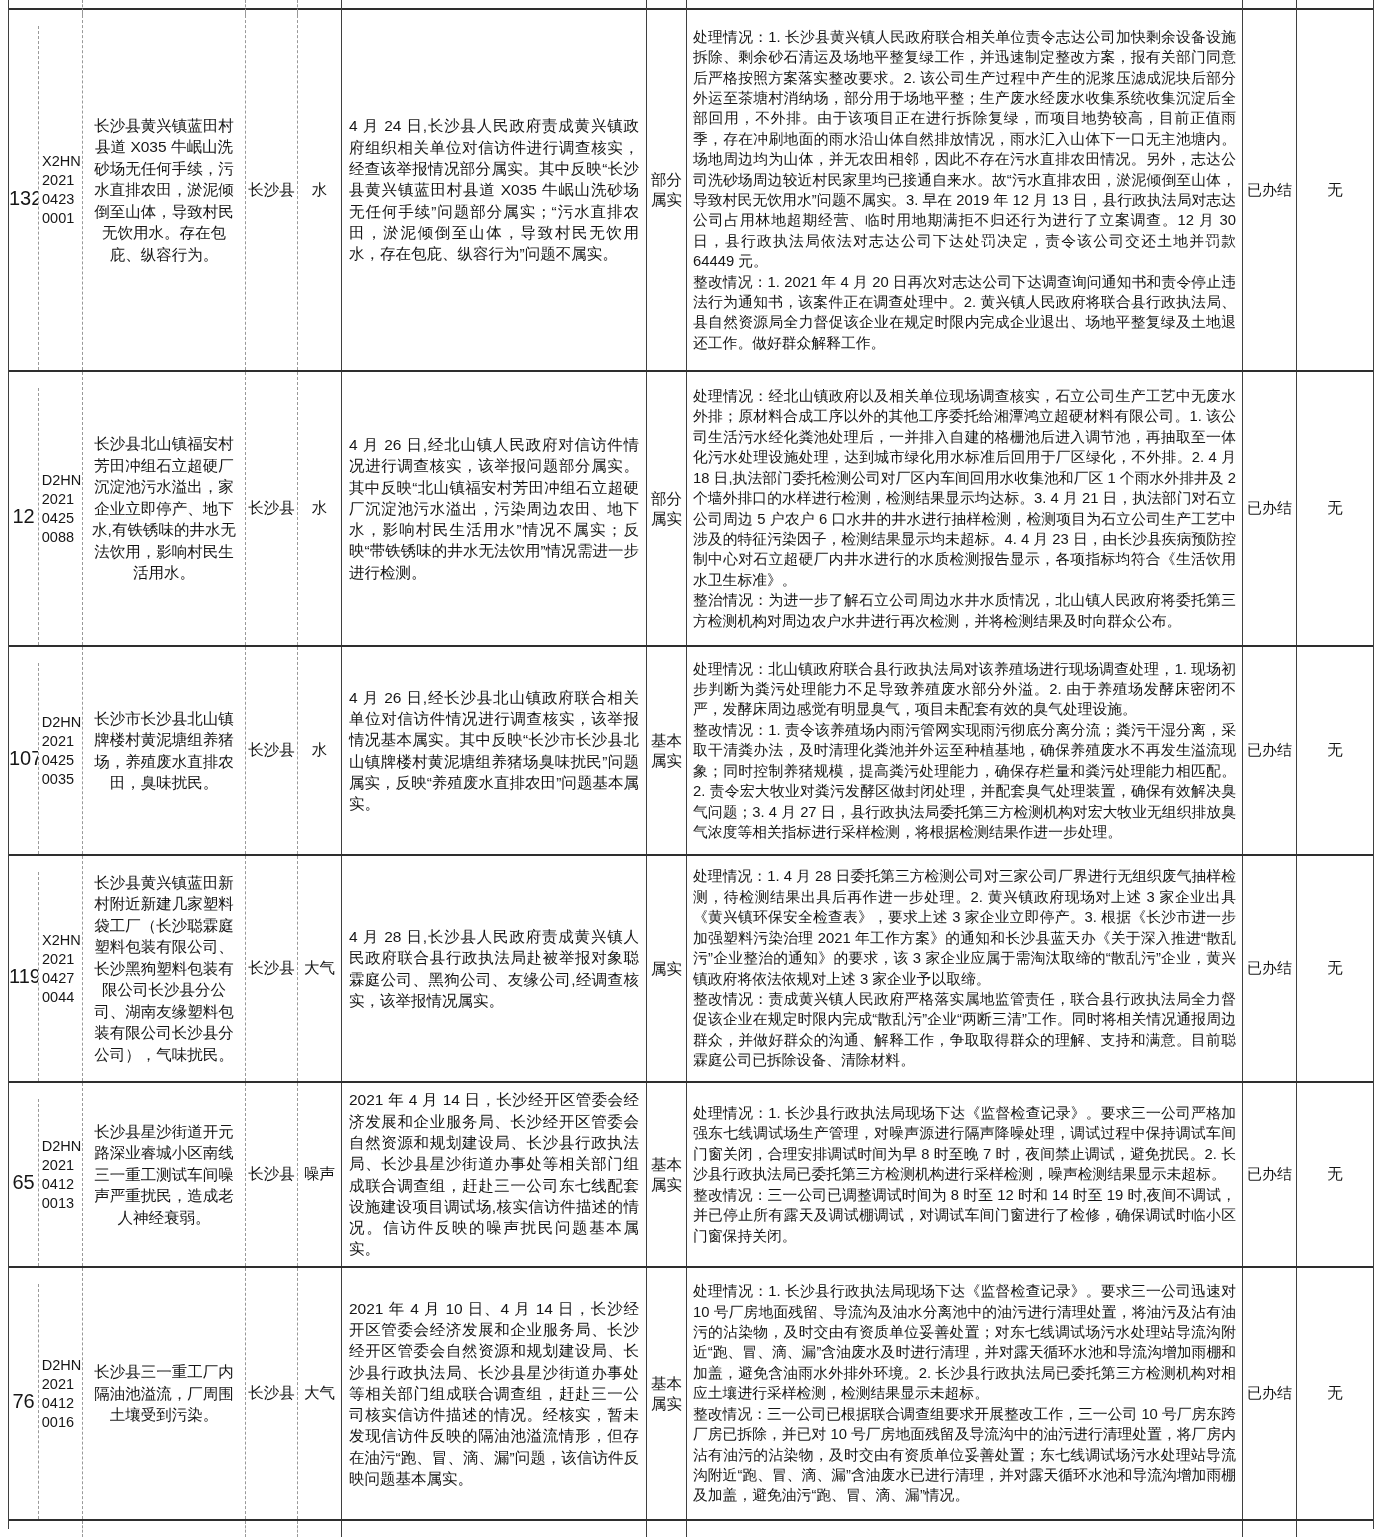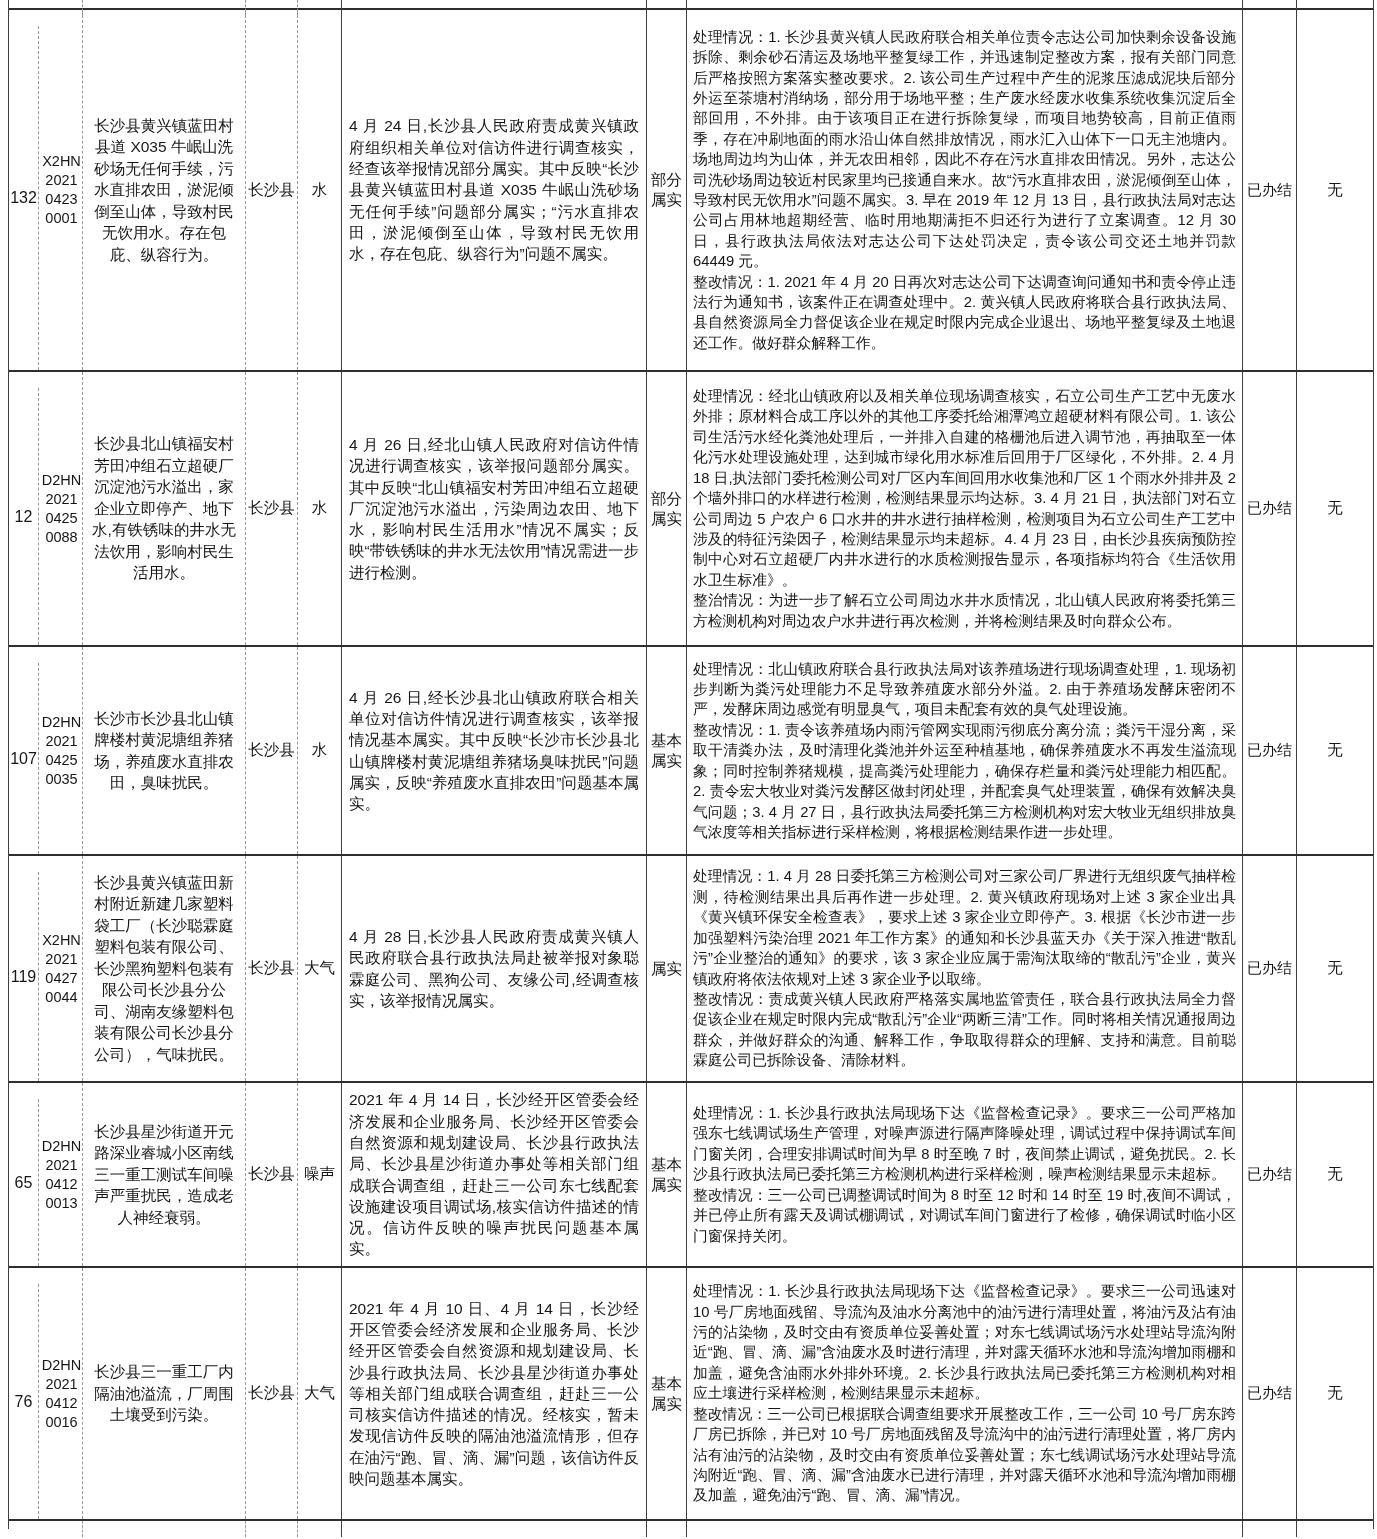--- a/index.html
+++ b/index.html
@@ -19,23 +19,23 @@
     border-top:2px solid #2e2e2e;
     box-sizing:border-box;
   }
   .row.sliver-top{border-top:none;height:8px;}
   .row.sliver-bottom{height:10px;}
   .c{
     box-sizing:border-box;display:flex;align-items:center;justify-content:center;
     overflow:hidden;text-align:center;
   }
   .c .txt{width:100%;}
-  .c1{border-right:1px dashed #999;font-size:16px;margin-top:16px;}
+  .c1{border-right:1px dashed #999;font-size:20px;margin-top:16px;}
   .c2{border-right:1px dashed #999;font-size:14.5px;line-height:19px;white-space:pre-line;padding:2px 1px;}
-  .c2 .txt{text-align:center;padding-left:2px;}
+  .c2 .txt{text-align:left;padding-left:2px;}
   .c3{border-right:1px dashed #999;padding:4px 7px;font-size:15.5px;line-height:21.5px;}
   .c3 .txt{text-align:center;}
   .c4{border-right:1px dashed #999;font-size:15.5px;align-items:center;}
   .c5{border-right:1.5px solid #3f3f3f;font-size:15.5px;}
   .c6{border-right:1.5px solid #3f3f3f;padding:4px 7px;font-size:15.5px;line-height:21.3px;}
   .c6 .txt{text-align:justify;}
   .c7{border-right:1.5px solid #3f3f3f;font-size:15.5px;line-height:20px;padding:0 4px;}
   .c8{border-right:1.5px solid #3f3f3f;padding:3px 6px;font-size:14.8px;line-height:20.4px;white-space:pre-wrap;}
   .c8 .txt{text-align:justify;}
   .c9{border-right:1.5px solid #3f3f3f;font-size:15px;}

